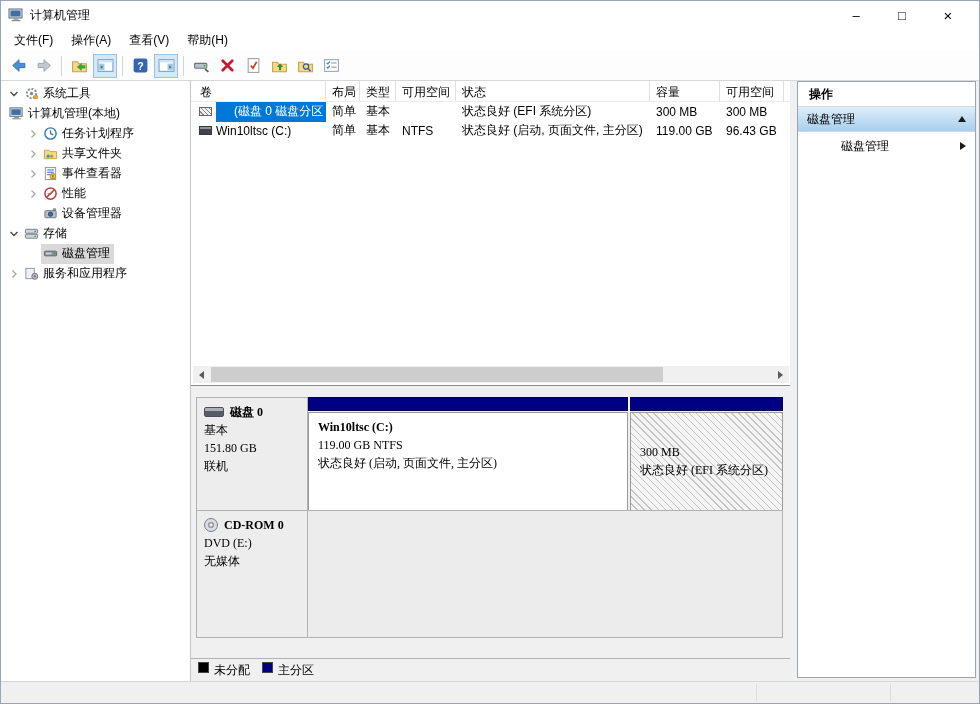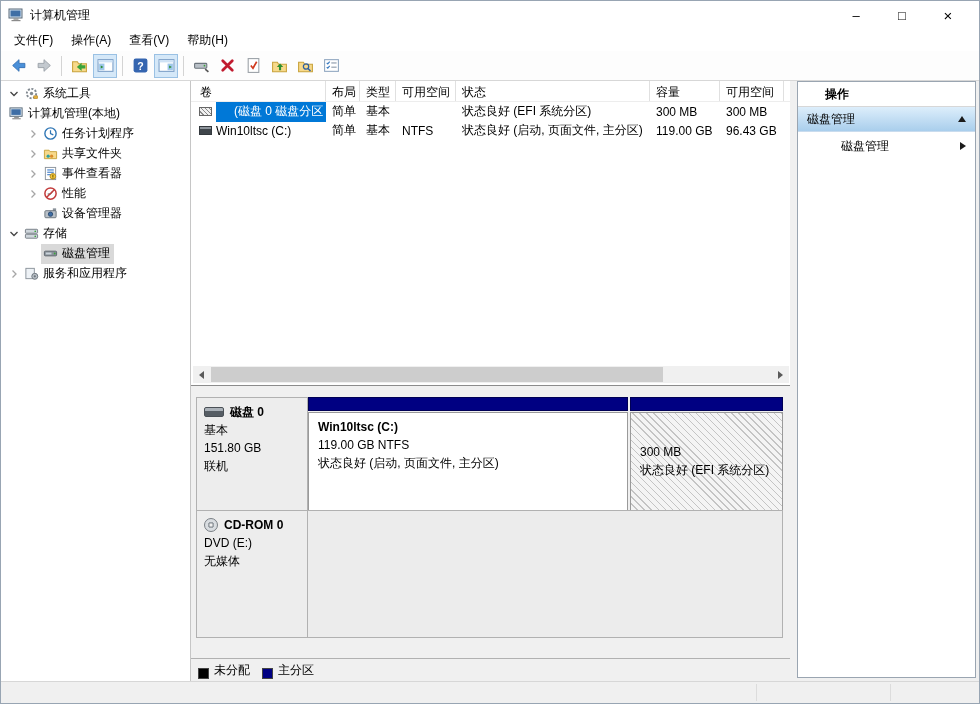--- a/index.html
+++ b/index.html
@@ -56,45 +56,45 @@
   
   .hscroll { position:absolute; left:2px; right:2px; bottom:2px; height:17px; background:#f0f0f0; }
   .sb-btn { position:absolute; top:0; width:17px; height:17px; display:flex; align-items:center; justify-content:center; }
   .sb-btn.left { left:0; } .sb-btn.right { right:0; }
   .arr-l { width:0; height:0; border-style:solid; border-width:4px 5px 4px 0; border-color:transparent #5a5a5a transparent transparent; }
   .arr-r { width:0; height:0; border-style:solid; border-width:4px 0 4px 5px; border-color:transparent transparent transparent #5a5a5a; }
   .sb-thumb { position:absolute; left:18px; top:1px; bottom:1px; width:452px; background:#cdcdcd; }
 
   
   .graph-pane { position:absolute; top:306px; left:0; right:0; bottom:0; background:#f0f0f0; }
-  .disk-row { position:absolute; left:5px; right:8px; height:128px; }
+  .disk-row { position:absolute; left:5px; right:8px; height:128px;font-family:Liberation Serif, serif; }
   .row-disk0 { top:10px; } .row-cdrom { top:123px; }
   .disk-cell { position:absolute; left:0; top:0; bottom:0; width:112px; background:#ededed; border:1px solid #b1b1b1; padding:5px 7px; line-height:18px; }
   .disk-cell .dtitle { display:flex; align-items:center; gap:6px; font-weight:bold; }
   .disk-body { position:absolute; left:112px; right:0; top:0; bottom:0; }
   .disk-body.empty { background:#ececec; border:1px solid #b1b1b1; border-left:none; }
   .partitions { position:absolute; inset:0; display:flex; }
   .part { display:flex; flex-direction:column; }
   .part.c-part { flex:0 0 320px; margin-right:2px; }
   .part.efi-part { flex:1; }
   .pbar { height:14px; background:#000082; border:1px solid #000055; }
   .pbody { flex:1; margin-top:1px; border:1px solid #9a9a9a; background:#fff; padding:5px 9px; line-height:18px; }
   .pbody.hatched { background:repeating-linear-gradient(45deg,#f4f4f4 0 4px,#c4c4c4 4px 5px); padding-top:30px; }
   .hdd-glyph { width:20px; height:10px; background:linear-gradient(#aab1b8 0 40%,#565d64 40%); border:1px solid #4a5056; border-radius:2px; }
   .cd-glyph { width:14px; height:14px; border-radius:50%; border:1px solid #7a8086;
     background:radial-gradient(circle,#f0f0f0 0 18%,#9aa0a6 19% 40%,#d9dde1 41% 72%,#8f969c 73%); }
 
   
   .legend { position:absolute; left:0; right:0; bottom:0; height:23px; border-top:1px solid #b1b1b1; display:flex; align-items:center; padding-left:7px; gap:12px; background:#f0f0f0; }
-  .lg-item { display:flex; align-items:flex-end; gap:5px; }
+  .lg-item { display:flex; align-items:flex-start; gap:5px; }
   .lg-sq { width:11px; height:11px; border:1px solid #444; }
   .sq-unalloc { background:#000000; } .sq-primary { background:#000082; }
 
   
-  .ap-header { height:25px; line-height:25px; padding-left:27px; font-weight:600; border-bottom:1px solid #d7d7d7; }
+  .ap-header { height:25px; line-height:25px; padding-left:11px; font-weight:600; border-bottom:1px solid #d7d7d7; }
   .ap-group { height:25px; display:flex; align-items:center; padding:0 9px; background:linear-gradient(#ddeefb,#a9ceec); border-bottom:1px solid #c9dcee; }
   .ap-more { height:28px; display:flex; align-items:center; padding:0 9px 0 43px; }
   .tri-up { margin-left:auto; width:0; height:0; border-style:solid; border-width:0 4px 6px 4px; border-color:transparent transparent #1b1b1b transparent; }
   .tri-right { margin-left:auto; width:0; height:0; border-style:solid; border-width:4px 0 4px 6px; border-color:transparent transparent transparent #1b1b1b; }
 
   
   .statusbar { position:absolute; left:0; right:0; bottom:0; height:22px; background:#f0f0f0; border-top:1px solid #d7d7d7; }
   .sb-sep { position:absolute; top:2px; bottom:2px; width:1px; background:#dcdcdc; }
   .sb-sep.s1 { right:222px; } .sb-sep.s2 { right:88px; }
 

